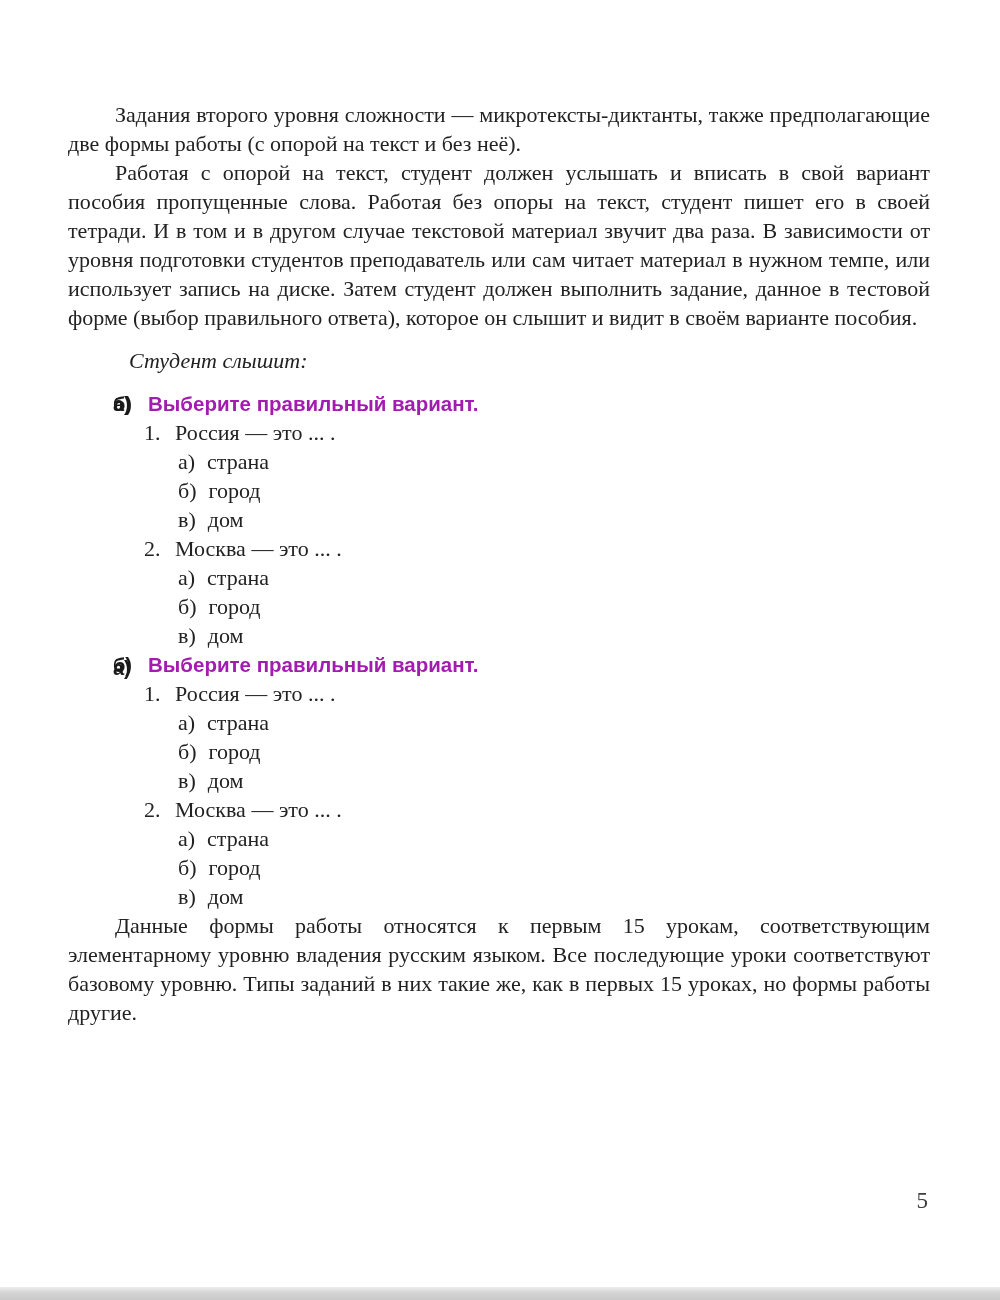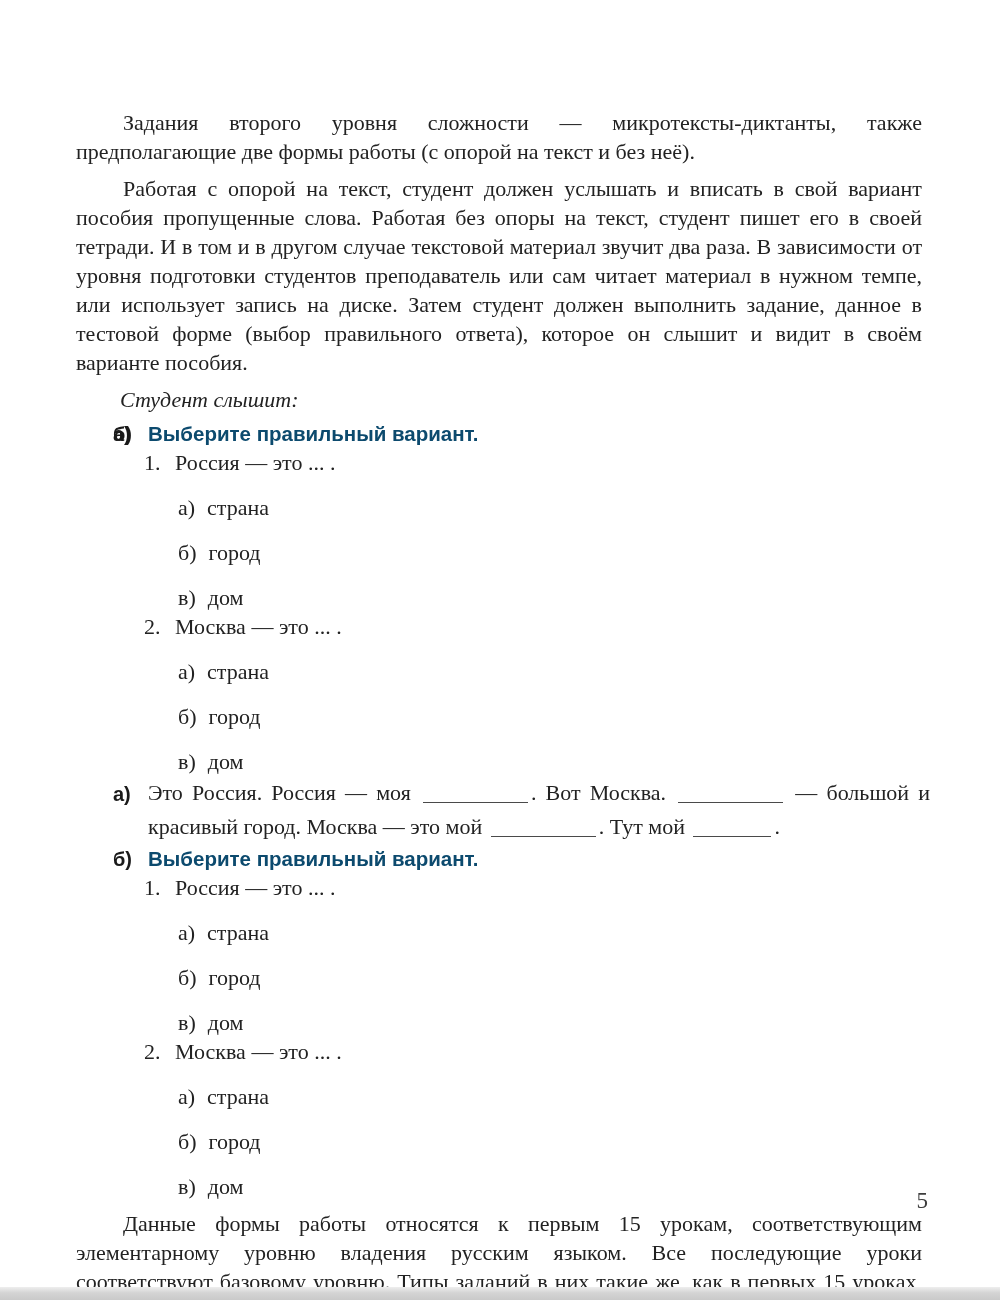--- a/index.html
+++ b/index.html
@@ -15,26 +15,26 @@
   .content {
     position: absolute;
     left: 68px;
     top: 0;
     width: 862px;
     padding-top: 100px;
     font-size: 22px;
     line-height: 29px;
   }
   .para {
-    margin: 8px;
+    margin: 0;
     text-align: justify;
     text-indent: 47px;
   }
   .ital-head {
-    margin: 5px;
+    margin: 14px;
     font-style: italic;
     text-indent: 47px;
   }
   .lettered {
     margin: 0;
     position: relative;
     padding-left: 80px;
     text-align: justify;
   }
   .lm {
@@ -43,32 +43,32 @@
     top: 1px;
     font-family: "Liberation Sans", sans-serif;
     font-weight: 700;
     font-size: 20px;
     color: #1a1a1a;
   }
   .boldhead .lt {
     font-family: "Liberation Sans", sans-serif;
     font-weight: 700;
     font-size: 20.5px;
-    color: #0c4a6e;
+    color: #a21caf;
   }
   .qitem {
     position: relative;
     padding-left: 107px;
   }
   .qnum {
     position: absolute;
     left: 76px;
     top: 0;
   }
-  .qopt { padding-left: 110px; margin-top: 16px; }
+  .qopt { padding-left: 110px; }
   .om { display: inline-block; margin-right: 12px; }
   .fillin { line-height: 34px; }
   .blank {
     display: inline-block;
     height: 3px;
     border-bottom: 1.5px solid #4a4a4a;
     vertical-align: -3px;
     margin: 0 3px;
   }
   .b1, .b2, .b3 { width: 105px; }
@@ -132,21 +132,20 @@
   <div class="qopt">
     <span class="om">б)</span><span>город</span>
   </div>
   <div class="qopt">
     <span class="om">в)</span><span>дом</span>
   </div>
 
 
   <div class="lettered fillin">
     <span class="lm">а)</span>
-    <span class="lt"><span>Это Россия. Россия — моя </span><span class="blank b1"></span><span>. Вот Москва. </span><span class="blank b2"></span><span> — большой и красивый город. Москва — это мой </span><span class="blank b3"></span><span>. Тут мой </span><span class="blank b4"></span><span>.</span></span>
   </div>
 
   <div class="lettered boldhead">
     <span class="lm">б)</span>
     <span class="lt">Выберите правильный вариант.</span>
   </div>
 
   <div class="qitem">
     <span class="qnum">1.</span>
     <span class="qstem">Россия — это ... .</span>

